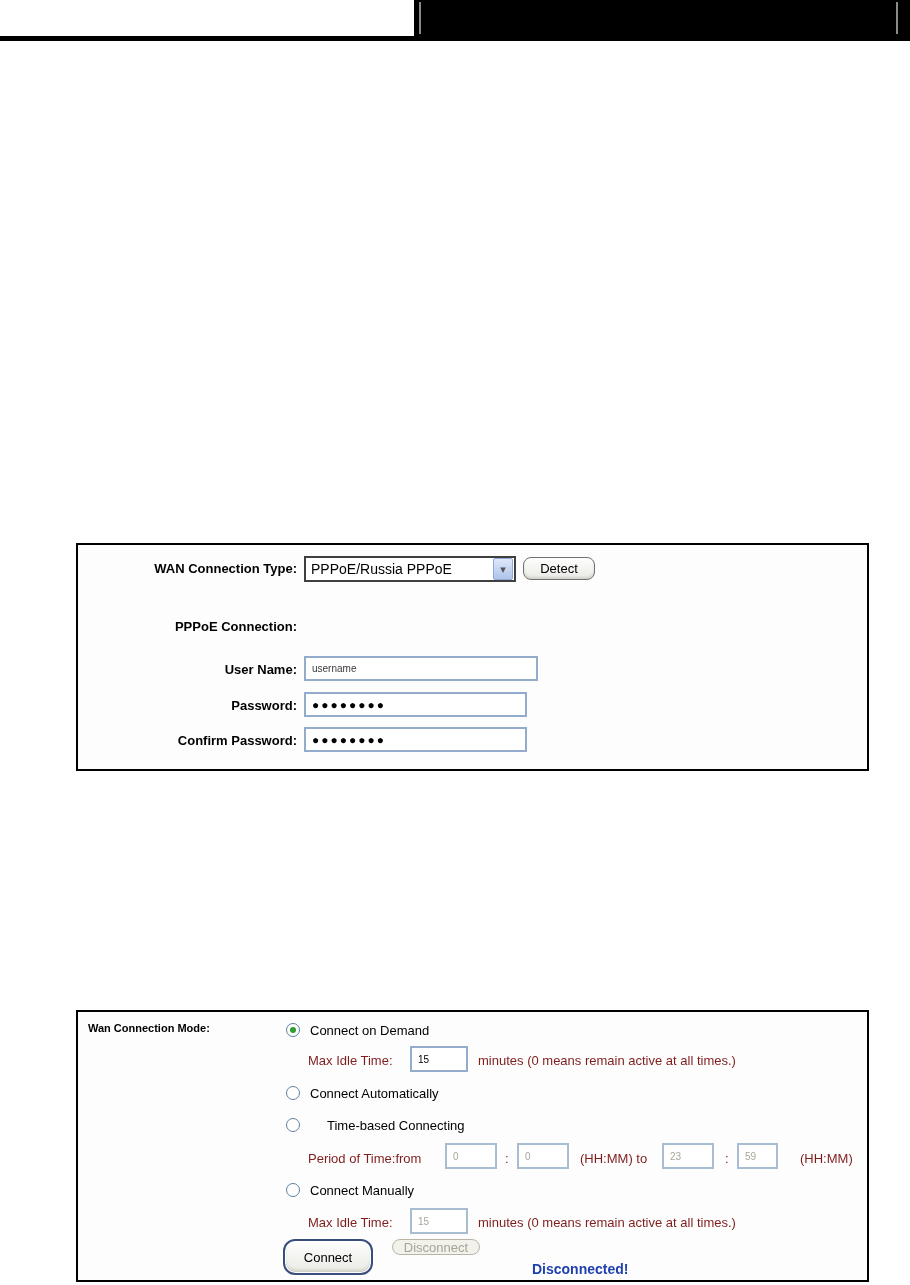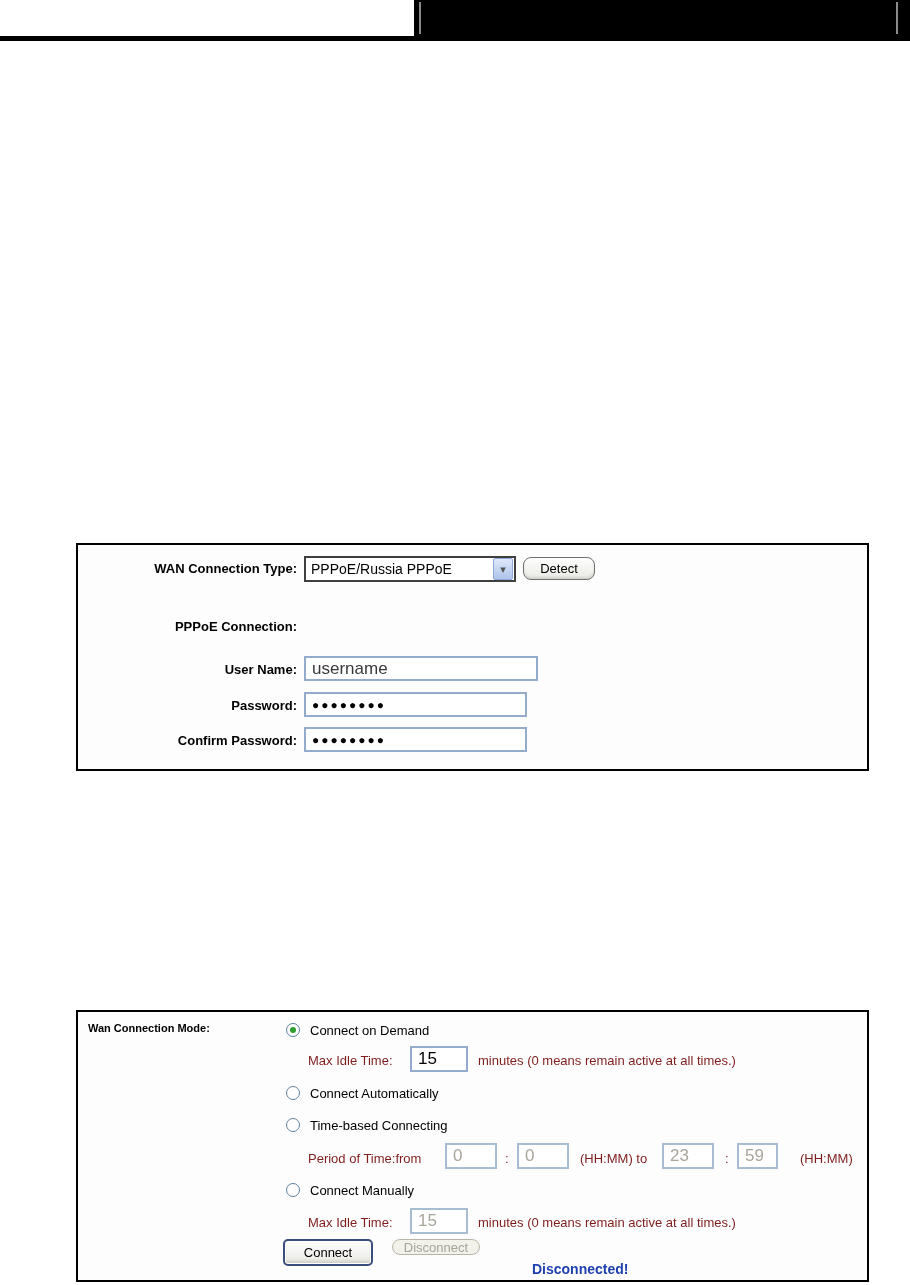--- a/index.html
+++ b/index.html
@@ -19,21 +19,21 @@
   #panel2{left:76px;top:1010px;width:789px;height:268px;}
 
   .abs{position:absolute;}
   .blabel{font-weight:bold;font-size:11px;color:#000;white-space:nowrap;}
   .rlabel{position:absolute;left:0;width:191px;text-align:right;font-weight:bold;font-size:13px;white-space:nowrap;margin-left:28px;}
   .txt{font-size:13px;color:#7f1d1d;white-space:nowrap;}
 
   
   .tin{position:absolute;box-sizing:border-box;height:25px;background:#fff;
        border:2px solid #93accb;font-family:"Liberation Sans",sans-serif;
-       font-size:17px;color:#3a3a3a;padding:0 0 0 6px;outline:none;}
+       font-size:10px;color:#3a3a3a;padding:0 0 0 6px;outline:none;}
   .tin.pwd{font-size:12px;font-weight:bold;color:#000;letter-spacing:2px;}
   .tin.num{color:#000;}
   .tin.dis{color:#a8a59a;border-color:#a9bdd2;}
 
   
   .sel{position:absolute;box-sizing:border-box;background:#fff;border:2px solid #3f3f3f;
        display:flex;align-items:center;cursor:default;}
   .sel .sel-text{flex:1;font-size:14px;padding-left:5px;white-space:nowrap;overflow:hidden;}
   .sel .sel-arrow{width:18px;height:20px;margin-right:1px;border:1px solid #8fa8d8;border-radius:2px;
        background:linear-gradient(#dfe8fa,#aec4ea);display:flex;align-items:center;justify-content:center;
@@ -100,37 +100,37 @@
     <span class="optlabel" style="left:232px;top:11px;">Connect on Demand</span>
 
     <span class="txt abs" style="left:230px;top:41px;">Max Idle Time:</span>
     <input class="tin num" style="left: 332px; top: 34px; width: 58px; height: 26px;" readonly="" value="15">
     <span class="txt abs" style="left:400px;top:41px;">minutes (0 means remain active at all times.)</span>
 
     <span class="radio" style="left:208px;top:74px;"></span>
     <span class="optlabel" style="left:232px;top:74px;">Connect Automatically</span>
 
     <span class="radio" style="left:208px;top:106px;"></span>
-    <span class="optlabel" style="left:232px;top:106px;">Time-based Connecting</span>
+    <span class="optlabel" style="left:249px;top:106px;">Time-based Connecting</span>
 
     <span class="txt abs" style="left:230px;top:139px;">Period of Time:from</span>
     <input class="tin dis" style="left: 367px; top: 131px; width: 52px; height: 26px;" readonly="" value="0">
     <span class="txt abs" style="left:427px;top:139px;">:</span>
     <input class="tin dis" style="left: 439px; top: 131px; width: 52px; height: 26px;" readonly="" value="0">
     <span class="txt abs" style="left:502px;top:139px;">(HH:MM) to</span>
     <input class="tin dis" style="left: 584px; top: 131px; width: 52px; height: 26px;" readonly="" value="23">
     <span class="txt abs" style="left:647px;top:139px;">:</span>
     <input class="tin dis" style="left: 659px; top: 131px; width: 41px; height: 26px;" readonly="" value="59">
     <span class="txt abs" style="left:722px;top:139px;text-align:right;">(HH:MM)</span>
 
     <span class="radio" style="left:208px;top:171px;"></span>
     <span class="optlabel" style="left:232px;top:171px;">Connect Manually</span>
 
     <span class="txt abs" style="left:230px;top:203px;">Max Idle Time:</span>
     <input class="tin dis" style="left: 332px; top: 196px; width: 58px; height: 26px;" readonly="" value="15">
     <span class="txt abs" style="left:400px;top:203px;">minutes (0 means remain active at all times.)</span>
 
-    <div class="btn default" style="left:205px;top:227px;width:90px;height:27px;">Connect</div>
+    <div class="btn default" style="left:205px;top:227px;width:90px;height:36px;border-radius:12px;">Connect</div>
     <div class="btn disabled" style="left:314px;top:227px;width:88px;height:16px;">Disconnect</div>
     <div class="status" style="left:410px;top:249px;margin-left:44px;">Disconnected!</div>
   </div>
 
 </div>
 
 </body></html>

